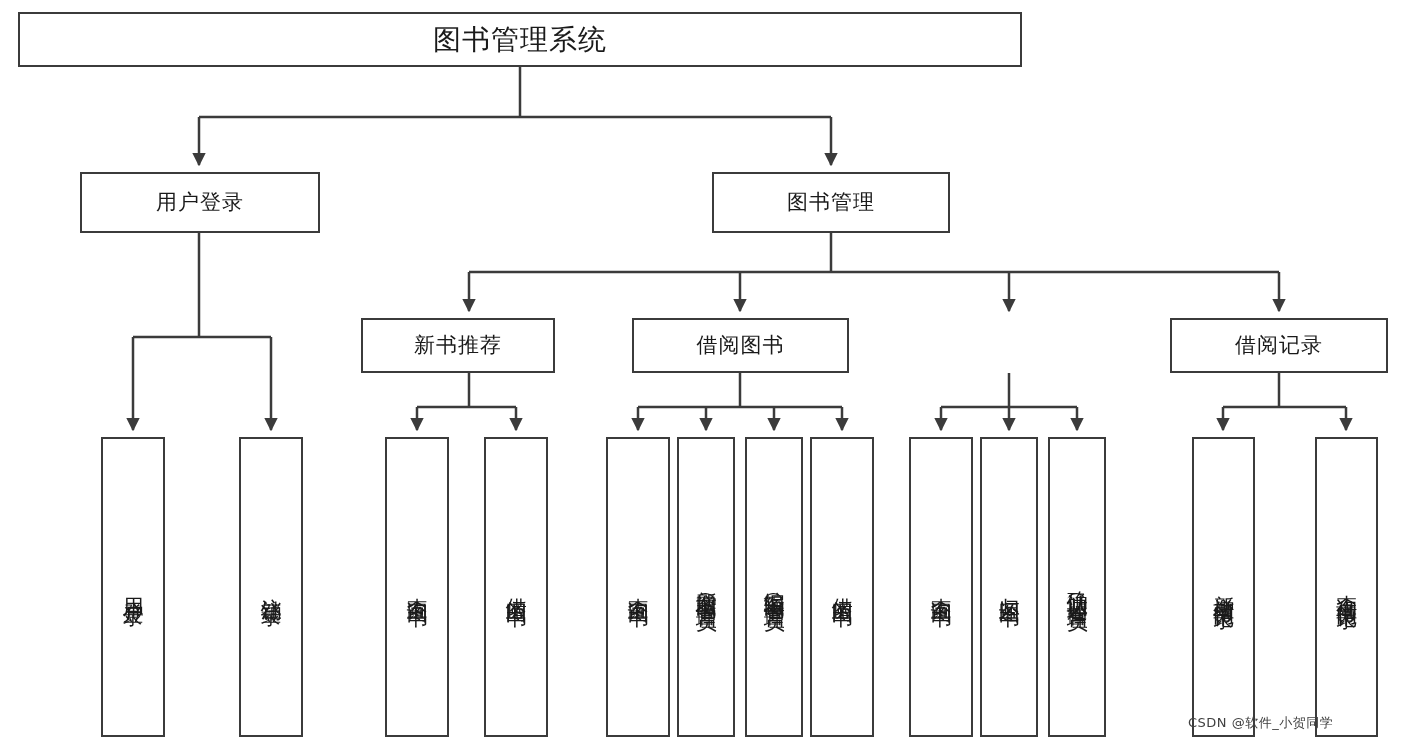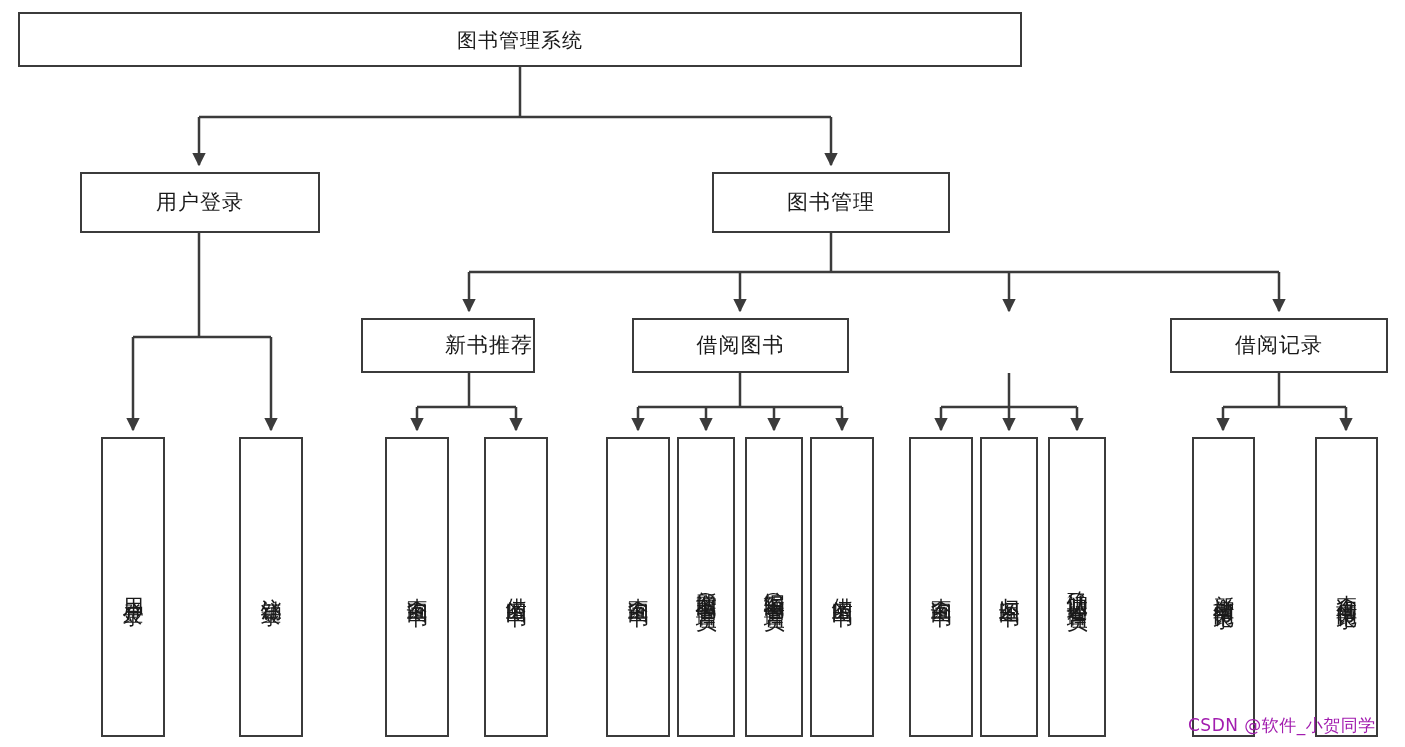--- a/index.html
+++ b/index.html
@@ -34,42 +34,42 @@
     justify-content: center;
     text-align: center;
     color: #1a1a1a;
   }
   .node.horizontal {
     font-size: 21px;
     line-height: 1.2;
     letter-spacing: 1px;
   }
   .node.root {
-    font-size: 20px;
+    font-size: 28px;
   }
   .node.vertical {
     writing-mode: vertical-rl;
     text-orientation: upright;
     font-size: 21px;
     line-height: 1.35;
     letter-spacing: 3px;
     align-items: center;
     justify-content: center;
     padding: 6px 0;
   }
   .node.vertical .vlabel {
     writing-mode: vertical-rl;
     text-orientation: upright;
   }
   .watermark {
     position: absolute;
     left: 1188px;
     top: 714px;
-    font-size: 17px;
-    color: #a21caf;
+    font-size: 13px;
+    color: #404040;
     letter-spacing: 0.5px;
     white-space: nowrap;
     pointer-events: none;
   }
 </style>
 </head>
 <body>
 
 <div id="canvas">
 
@@ -130,21 +130,21 @@
     <span>图书管理系统</span>
   </div>
 
   <div class="node horizontal" style="left:80px; top:172px; width:240px; height:61px;">
     <span>用户登录</span>
   </div>
   <div class="node horizontal" style="left:712px; top:172px; width:238px; height:61px;">
     <span>图书管理</span>
   </div>
 
-  <div class="node horizontal" style="left:361px; top:318px; width:174px; height:55px;justify-content:flex-end;">
+  <div class="node horizontal" style="left:361px; top:318px; width:194px; height:55px;">
     <span>新书推荐</span>
   </div>
   <div class="node horizontal" style="left:632px; top:318px; width:217px; height:55px;">
     <span>借阅图书</span>
   </div>
   <div class="node horizontal" style="left:1170px; top:318px; width:218px; height:55px;">
     <span>借阅记录</span>
   </div>
 
   <div class="node vertical" style="left:101px; top:437px; width:64px; height:300px;">

